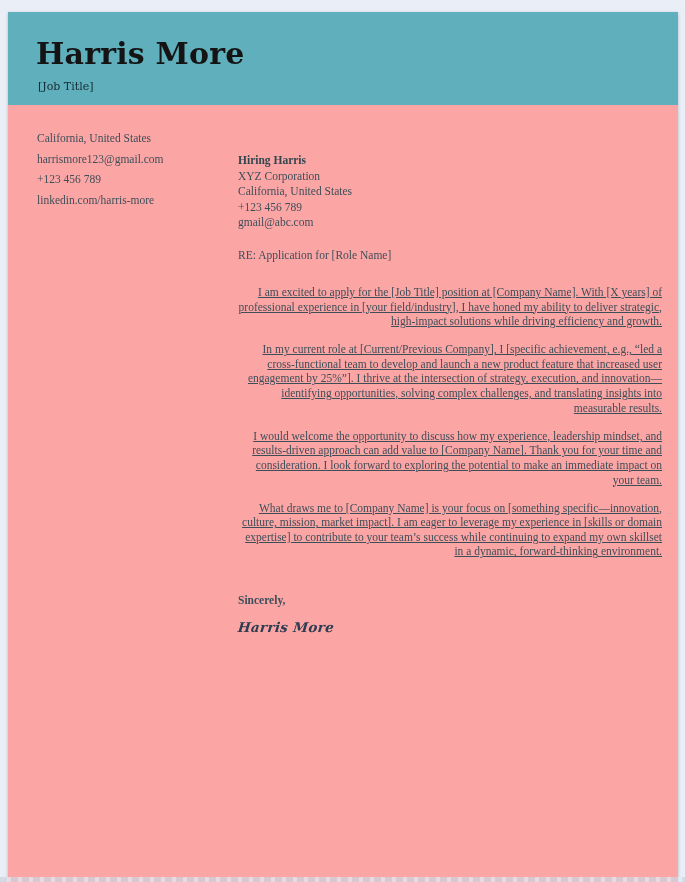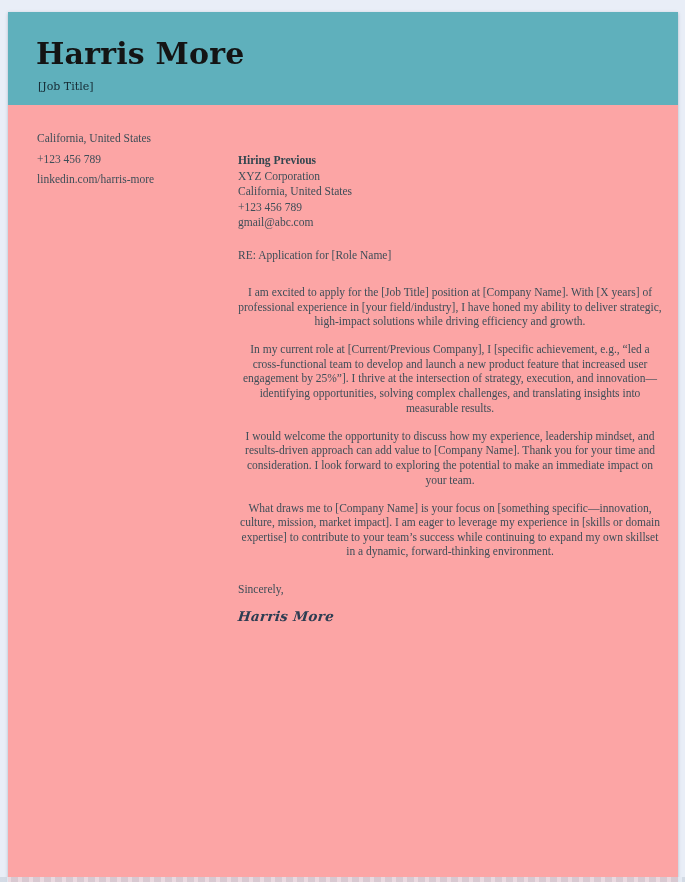--- a/index.html
+++ b/index.html
@@ -77,24 +77,25 @@
   }
   .recipient-name {
     font-weight: 700;
     color: #32464f;
   }
   .subject-line { margin-top: 17px; line-height: 15px; }
   .salutation-line { margin-top: 22px; line-height: 15px; }
   p.body-para {
     margin: 13.5px 0 0 0;
     line-height: 14.6px;
-    text-align: center;
+    text-align: right;
+    text-decoration: underline;
   }
   p.body-para.first { margin-top: 22px; }
-  .closing-line { margin-top: 23px; line-height: 15px; }
+  .closing-line { margin-top: 34px; line-height: 15px; font-weight: bold; }
   .signature-line {
     margin-top: 11px;
     display: inline-block;
     font-family: "DejaVu Serif", serif;
     font-style: italic;
     font-weight: 700;
     font-size: 13.5px;
     color: #2c3d52;
     transform: skewX(-6deg);
     letter-spacing: 0.3px;
@@ -114,29 +115,30 @@
 
 <div class="paper">
 
   <div class="header-band">
     <div class="person-name">Harris More</div>
     <div class="person-job-title">[Job Title]</div>
   </div>
 
   <div class="contact-col">
     <div class="contact-line">California, United States</div>
+    <div class="contact-line">harrismore123@gmail.com</div>
     <div class="contact-line">+123 456 789</div>
     <div class="contact-line">linkedin.com/harris-more</div>
   </div>
 
   <div class="main-col">
 
 
     <div class="recipient-block">
-      <div class="recipient-name">Hiring Previous</div>
+      <div class="recipient-name">Hiring Harris</div>
       <div>XYZ Corporation</div>
       <div>California, United States</div>
       <div>+123 456 789</div>
       <div>gmail@abc.com</div>
     </div>
 
     <div class="subject-line">RE: Application for [Role Name]</div>
 
 
     <p class="body-para first">I am excited to apply for the [Job Title] position at [Company Name]. With [X years] of professional experience in [your field/industry], I have honed my ability to deliver strategic, high-impact solutions while driving efficiency and growth.</p>

